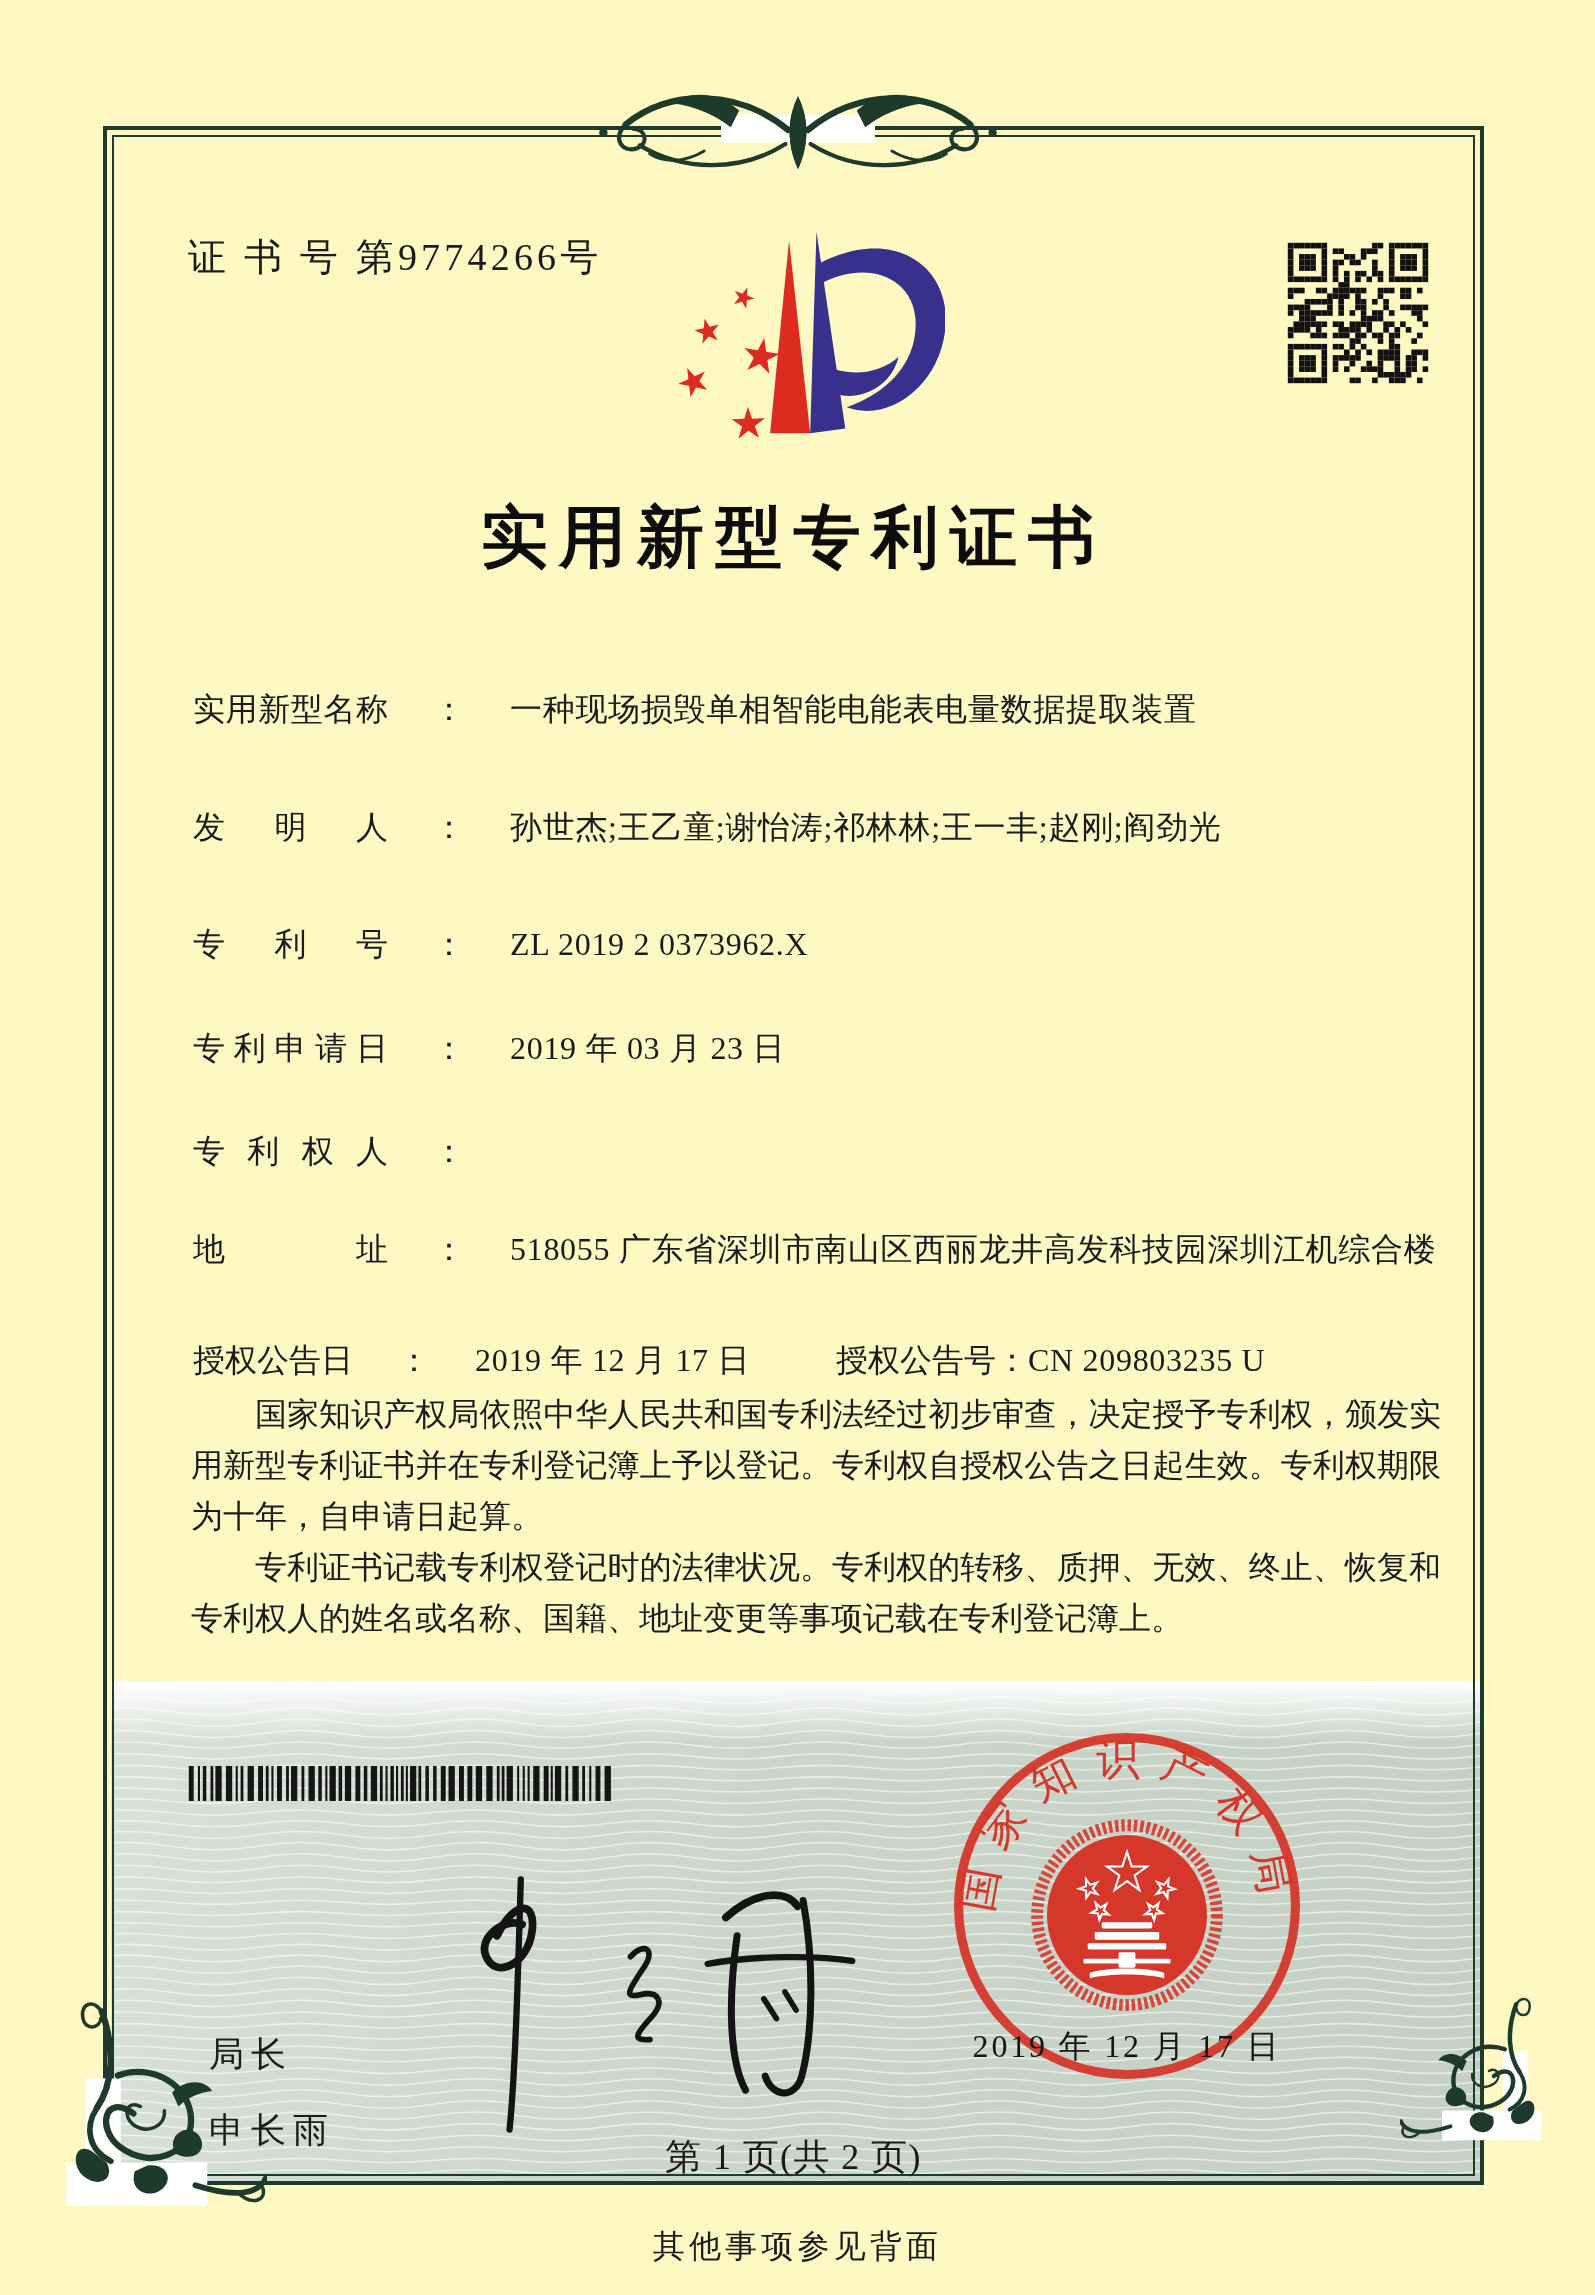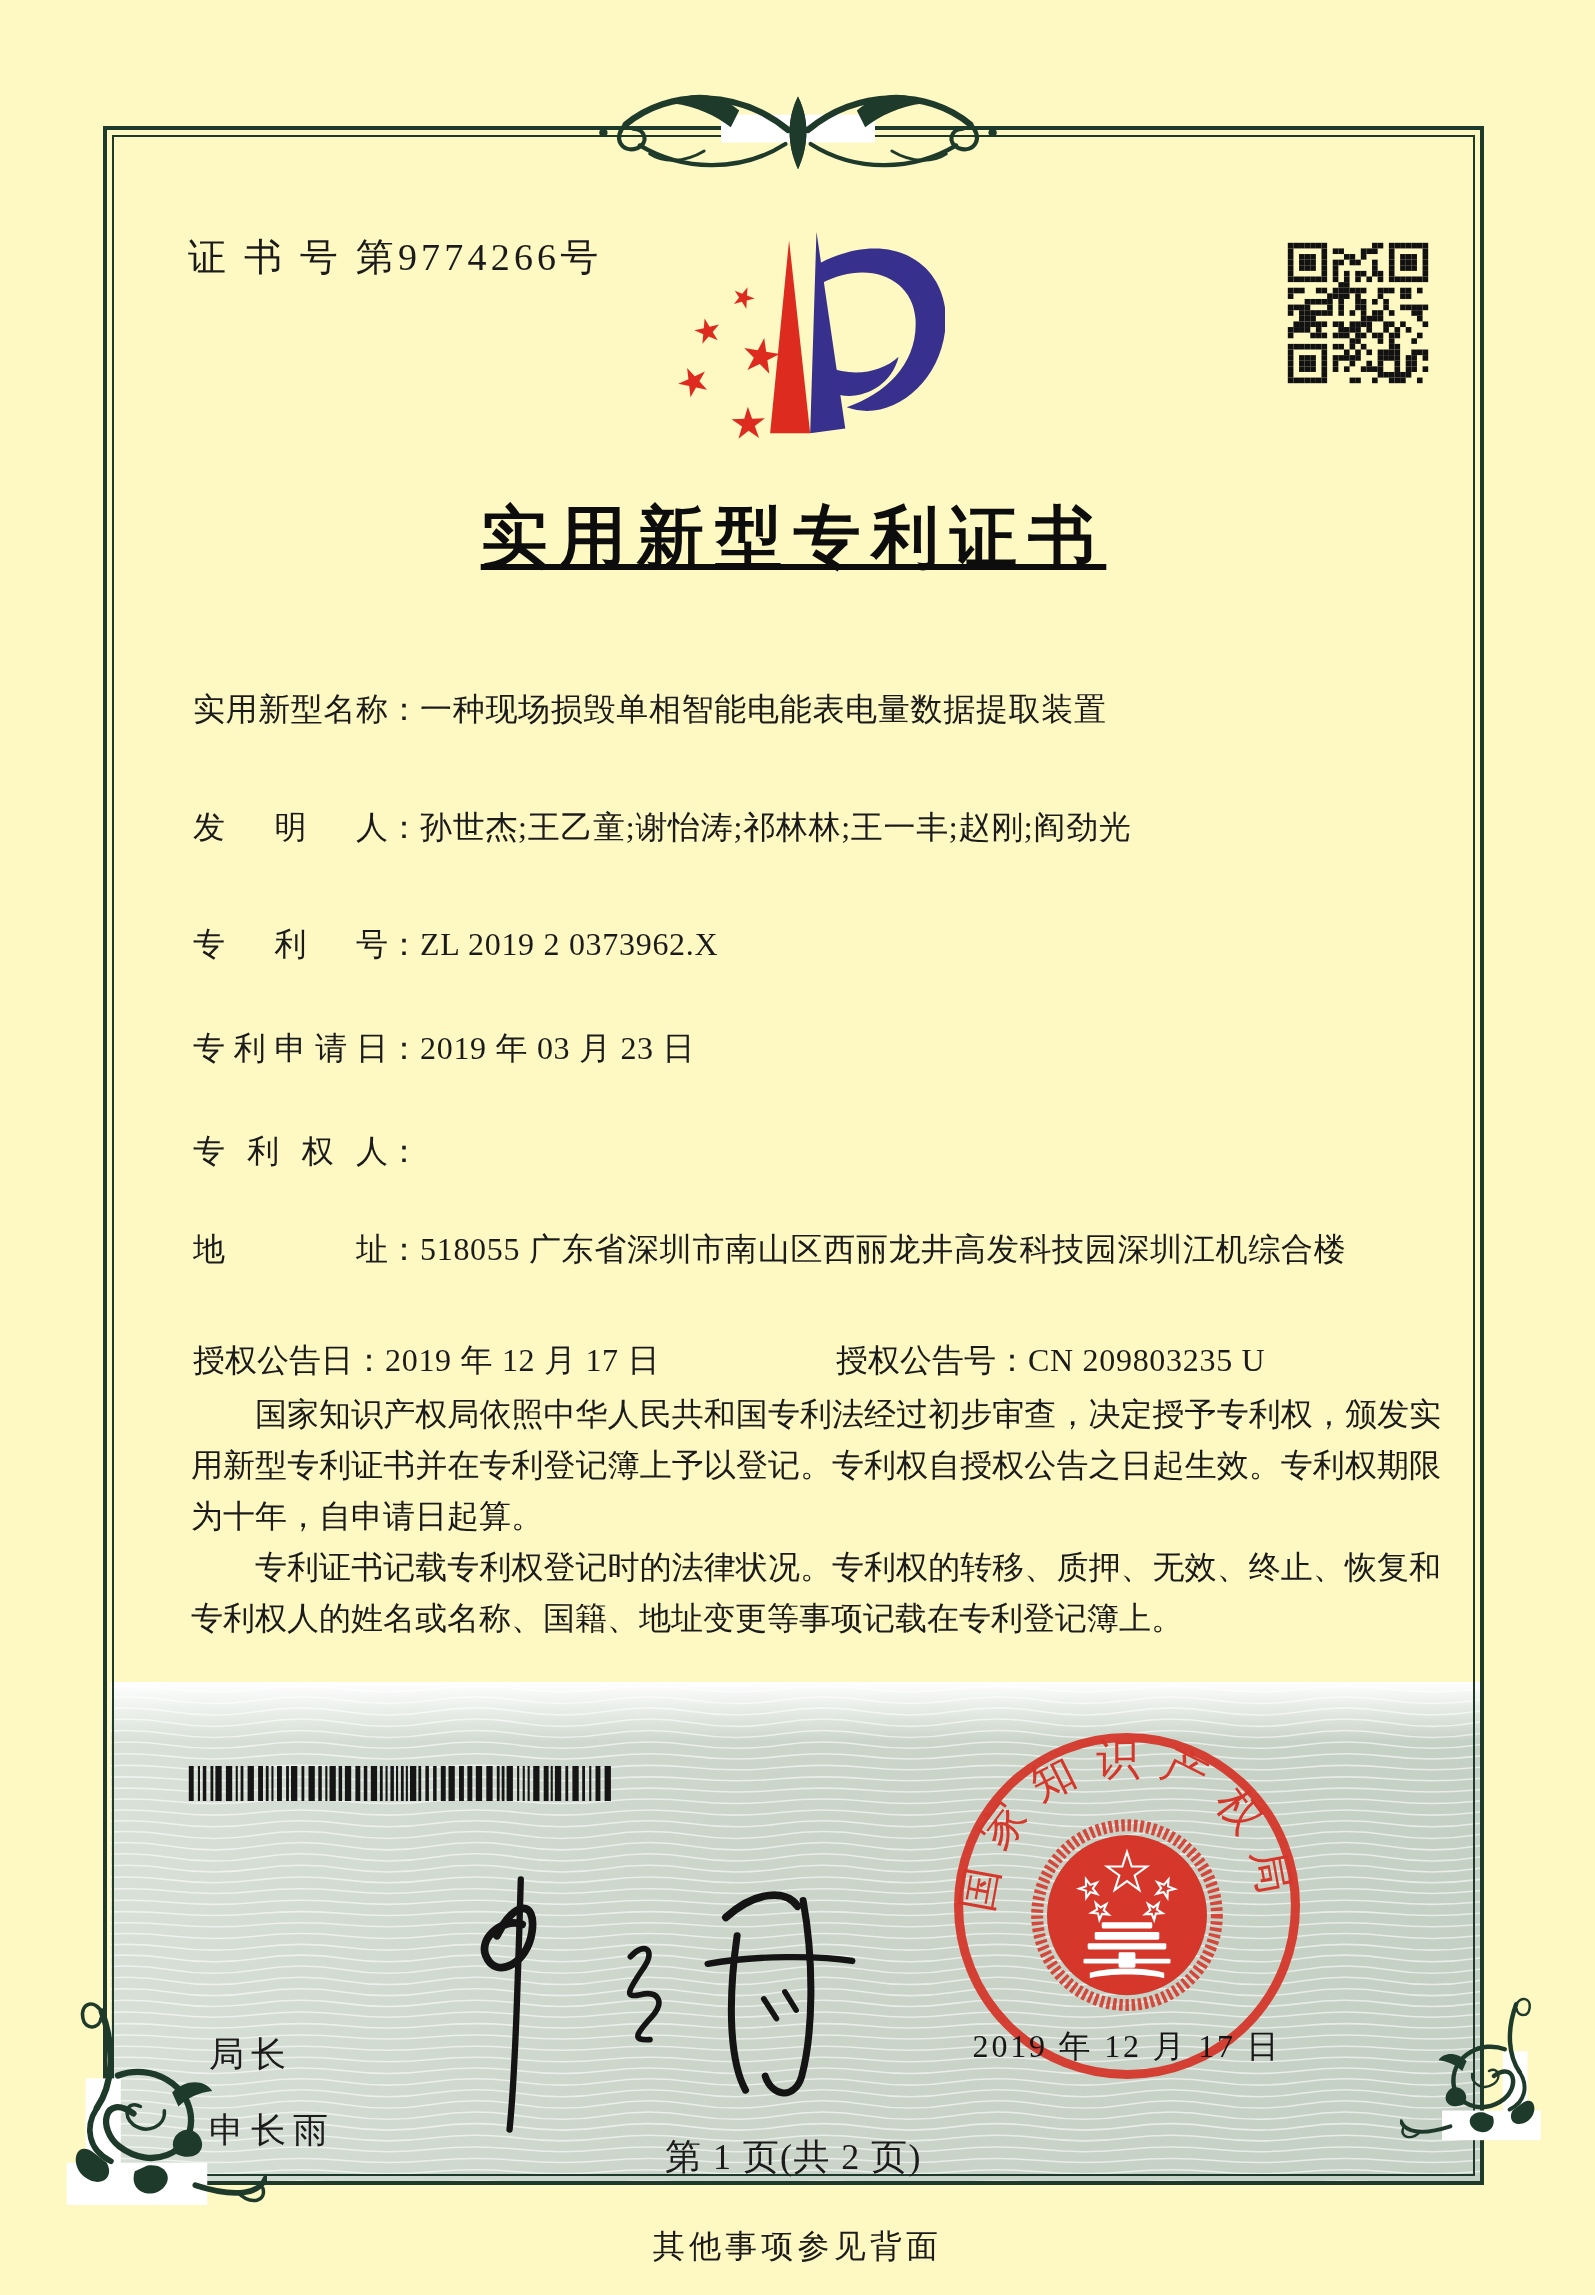--- a/index.html
+++ b/index.html
@@ -15,23 +15,23 @@
   .band{position:absolute;left:111px;top:1682px;width:1371px;height:501px;
         background:linear-gradient(105deg,#d9e1d8 0%,#cbd5ca 45%,#c5d0c4 100%);z-index:1;}
   .band-fade{position:absolute;left:111px;top:1682px;width:1371px;height:60px;
         background:linear-gradient(#ffffff,rgba(255,255,255,0));z-index:1;}
   .band svg{display:block;}
 
   
   .certno{position:absolute;left:188px;top:232px;font-size:38px;letter-spacing:4.2px;z-index:10;}
   .title{position:absolute;left:103px;top:492px;width:1381px;text-align:center;
          font-family:"Liberation Sans","DejaVu Sans",sans-serif;font-weight:bold;
-         font-size:67px;letter-spacing:11.2px;color:#0d0d0d;z-index:10;text-decoration:underline;}
+         font-size:67px;letter-spacing:11.2px;color:#0d0d0d;z-index:10;}
   .fields{position:absolute;left:193px;top:0;width:1257px;z-index:10;}
-  .frow{position:absolute;display:flex;font-size:32px;line-height:49px;width:1257px;}
+  .frow{position:absolute;display:flex;font-size:32px;line-height:49px;width:1257px;gap:45px;}
   .flabel{display:inline-block;width:195px;text-align:justify;text-align-last:justify;flex:none;}
   .fcolon{flex:none;}
   .fvalue{letter-spacing:0.7px;max-width:1025px;}
   .r0{top:685px}.r1{top:803px}.r2{top:920px}.r3{top:1024px}.r4{top:1127px}.r5{top:1225px}.r6{top:1336px}
   .grantpair{position:absolute;left:643px;top:0;display:flex;}
   .paras{position:absolute;left:191px;top:1389px;width:1250px;z-index:10;}
   .paras p{margin:0;font-size:32px;line-height:51px;text-align:justify;text-indent:2em;}
   .director-label{position:absolute;left:209px;top:2031px;font-size:35px;letter-spacing:7px;z-index:10;font-family:Liberation Mono, monospace;}
   .director-name{position:absolute;left:209px;top:2107px;font-size:35px;letter-spacing:7px;z-index:10;}
   .seal-date{position:absolute;left:0;top:305px;width:100%;text-align:center;

